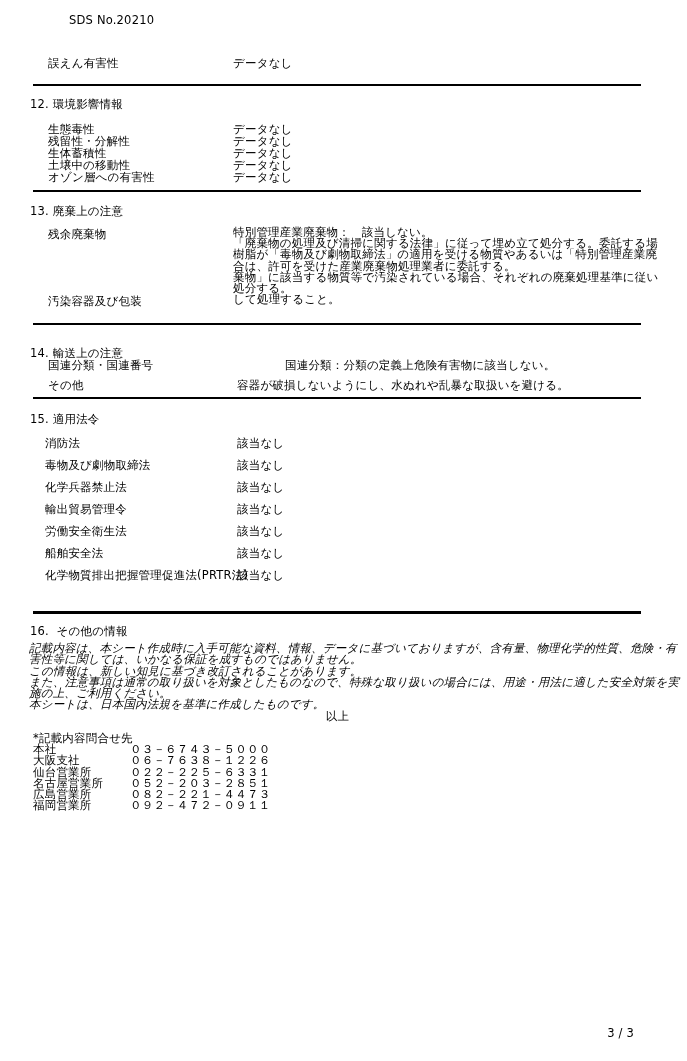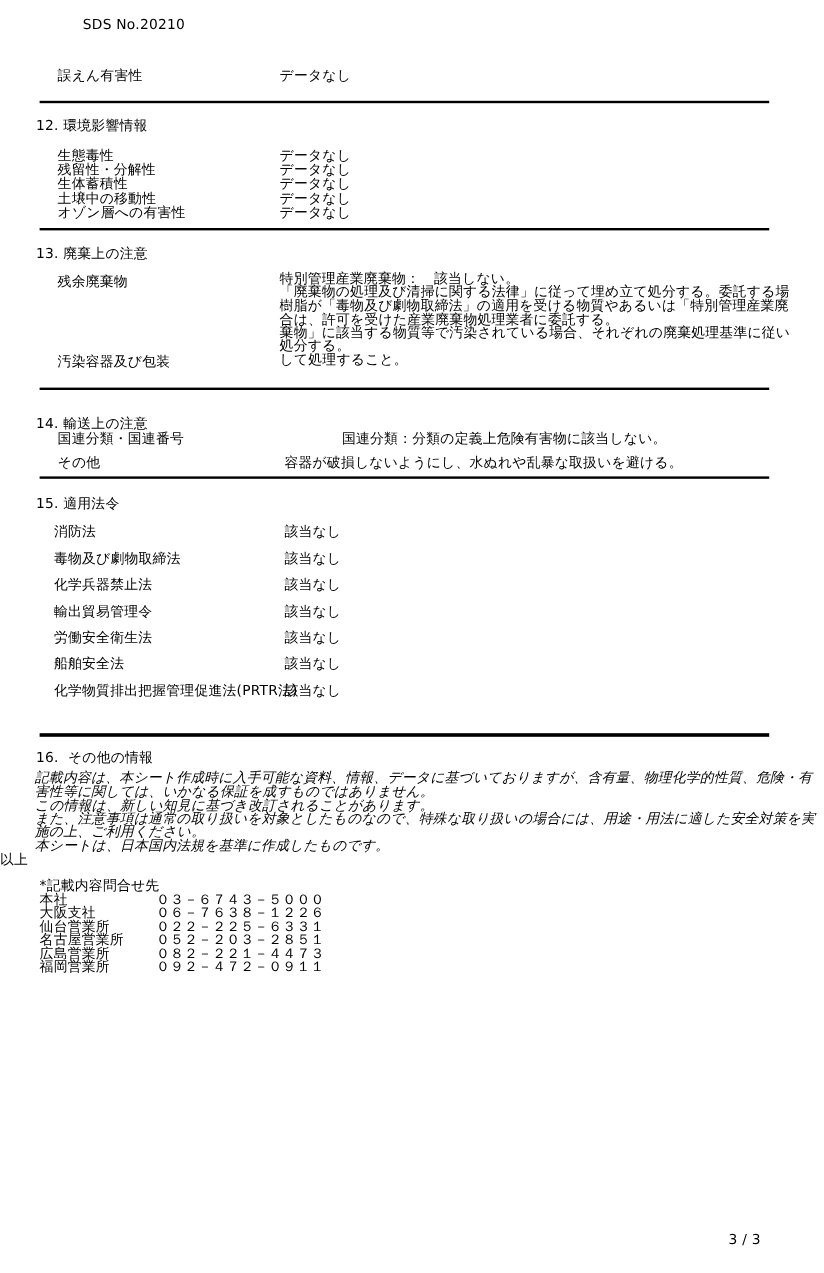--- a/index.html
+++ b/index.html
@@ -28,21 +28,21 @@
   .rowset.law .lbl{left:45px;}
   .rowset .val{position:absolute;left:233px;top:0;white-space:pre;}
   .rowset.law .val{left:237px;}
   .row14{position:absolute;left:0;width:687px;height:14px;}
   .row14 .lbl{position:absolute;left:48px;top:0;white-space:pre;}
   .row14 .val{position:absolute;top:0;white-space:pre;}
   .block{position:absolute;line-height:11.2px;}
   .block div{white-space:pre;}
   .para{position:absolute;left:29px;line-height:11.3px;font-style:italic;}
   .para div{white-space:pre;}
-  .closing{position:absolute;left:0;width:675px;text-align:left;white-space:pre;}
+  .closing{position:absolute;left:0;width:675px;text-align:center;white-space:pre;}
   .contact-rows{position:absolute;left:33px;}
   .contact-rows .crow{position:relative;height:11.3px;}
   .contact-rows .office{position:absolute;left:0;top:0;white-space:pre;}
   .contact-rows .phone{position:absolute;left:97px;top:0;white-space:pre;}
   .pagenum{position:absolute;left:0;width:634px;text-align:right;white-space:pre;}
 </style>
 </head>
 <body>
 
 <div class="page">

